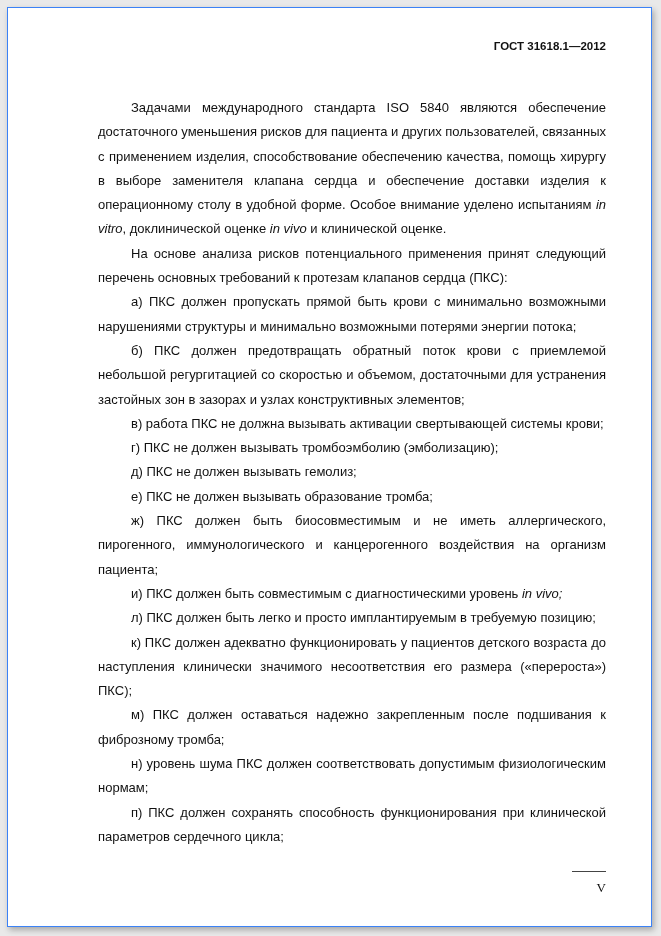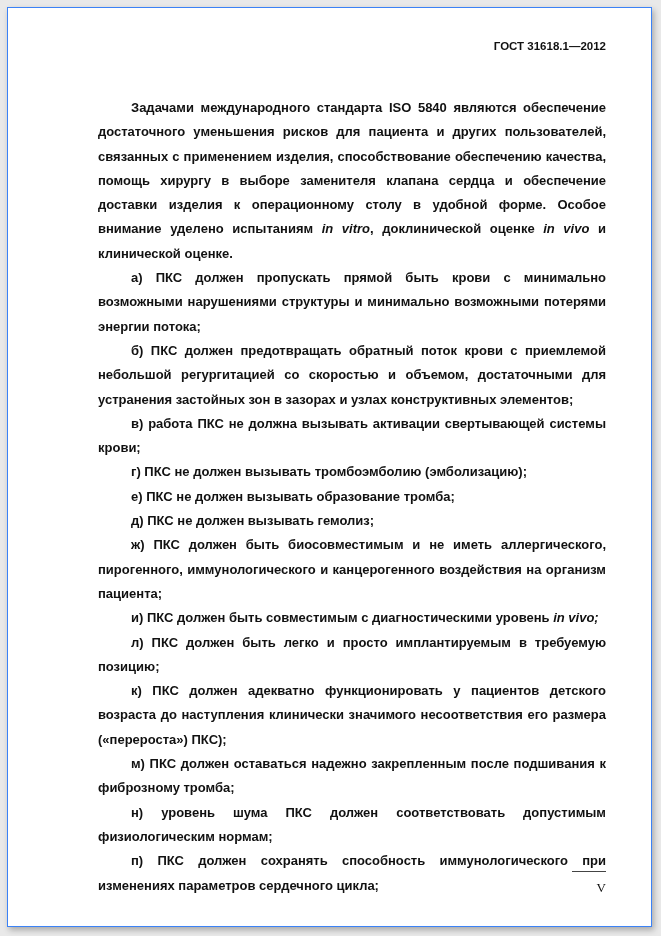--- a/index.html
+++ b/index.html
@@ -43,21 +43,20 @@
   }
   .body-text {
     font-size: 13px;
     line-height: 24.3px;
     color: #111;
   }
   .body-text p {
     margin: 0;
     text-align: justify;
     text-indent: 33px;
-    font-weight: bold;
   }
   .body-text .it {
     font-style: italic;
   }
   .page-footer {
     position: absolute;
     right: 45px;
     bottom: 30px;
     text-align: right;
   }
@@ -78,33 +77,34 @@
 <body>
 
 <div class="canvas">
   <div class="page">
 
     <div class="doc-header">ГОСТ 31618.1—2012</div>
 
 
     <div class="body-text">
         <p><span>Задачами международного стандарта ISO 5840 являются обеспечение достаточного уменьшения рисков для пациента и других пользователей, связанных с применением изделия, способствование обеспечению качества, помощь хирургу в выборе заменителя клапана сердца и обеспечение доставки изделия к операционному столу в удобной форме. Особое внимание уделено испытаниям </span><span class="it">in vitro</span><span>, доклинической оценке </span><span class="it">in vivo</span><span> и клинической оценке.</span></p>
+        <p><span>На основе анализа рисков потенциального применения принят следующий перечень основных требований к протезам клапанов сердца (ПКС):</span></p>
         <p><span>а) ПКС должен пропускать прямой быть крови с минимально возможными нарушениями структуры и минимально возможными потерями энергии потока;</span></p>
         <p><span>б) ПКС должен предотвращать обратный поток крови с приемлемой небольшой регургитацией со скоростью и объемом, достаточными для устранения застойных зон в зазорах и узлах конструктивных элементов;</span></p>
         <p><span>в) работа ПКС не должна вызывать активации свертывающей системы крови;</span></p>
         <p><span>г) ПКС не должен вызывать тромбоэмболию (эмболизацию);</span></p>
+        <p><span>д) ПКС не должен вызывать гемолиз;</span></p>
         <p><span>е) ПКС не должен вызывать образование тромба;</span></p>
-        <p><span>д) ПКС не должен вызывать гемолиз;</span></p>
         <p><span>ж) ПКС должен быть биосовместимым и не иметь аллергического, пирогенного, иммунологического и канцерогенного воздействия на организм пациента;</span></p>
         <p><span>и) ПКС должен быть совместимым с диагностическими уровень </span><span class="it">in vivo;</span></p>
         <p><span>л) ПКС должен быть легко и просто имплантируемым в требуемую позицию;</span></p>
         <p><span>к) ПКС должен адекватно функционировать у пациентов детского возраста до наступления клинически значимого несоответствия его размера («перероста») ПКС);</span></p>
         <p><span>м) ПКС должен оставаться надежно закрепленным после подшивания к фиброзному тромба;</span></p>
         <p><span>н) уровень шума ПКС должен соответствовать допустимым физиологическим нормам;</span></p>
-        <p><span>п) ПКС должен сохранять способность иммунологического при изменениях параметров сердечного цикла;</span></p>
+        <p><span>п) ПКС должен сохранять способность функционирования при клинической параметров сердечного цикла;</span></p>
       </div>
 
     <div class="page-footer">
       <span class="footer-rule"></span>
       <span class="page-number">V</span>
     </div>
 
   </div>
 </div>
 

